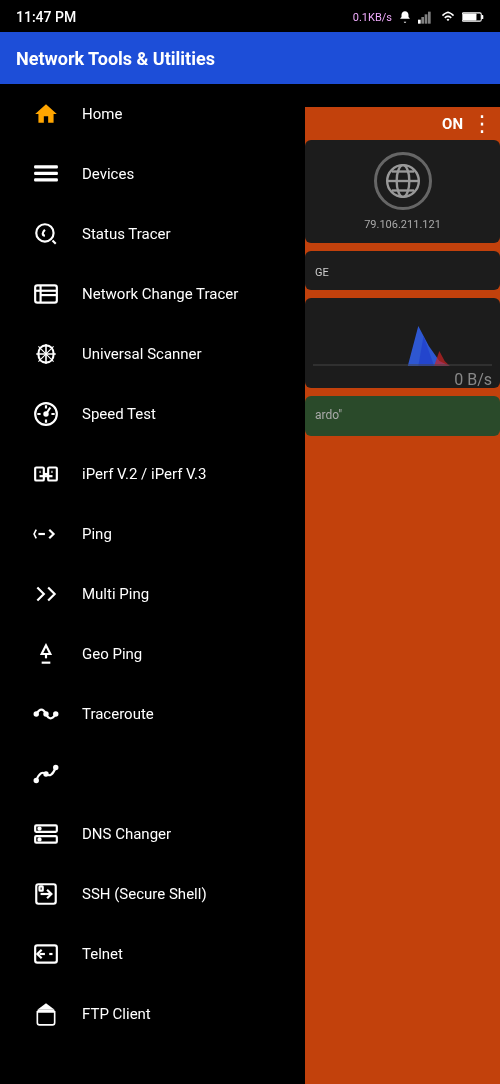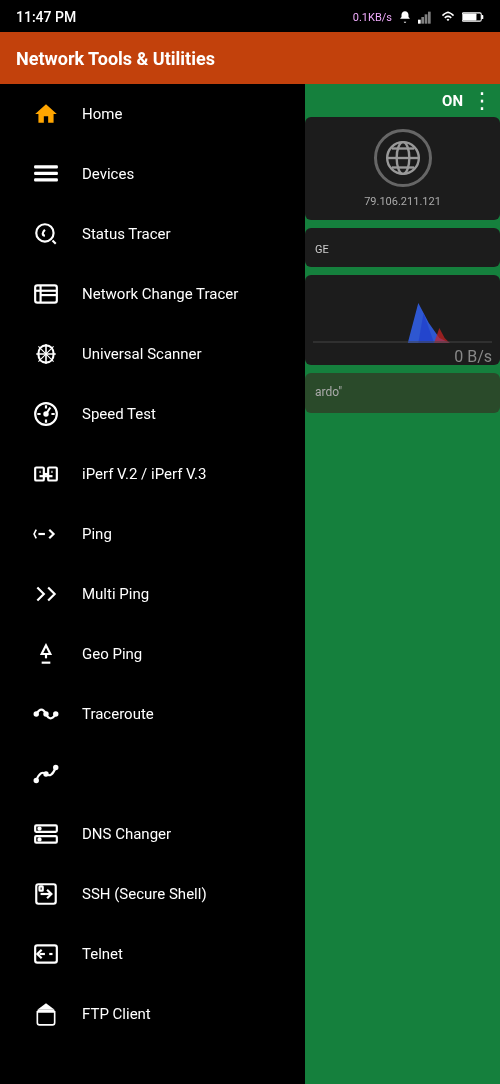--- a/index.html
+++ b/index.html
@@ -33,21 +33,21 @@
       gap: 6px;
       font-size: 12px;
       color: #f0abfc;
     }
 
     
     .header {
       display: flex;
       align-items: center;
       padding: 2px 16px;
-      background: #c2410c;
+      background: #1d4ed8;
       height: 52px;
     }
     .header-title {
       font-size: 18px;
       font-weight: bold;
       color: #fff;
     }
 
     
     .main-layout {
@@ -87,23 +87,24 @@
       height: 26px;
     }
     .nav-label {
       font-size: 15px;
       color: #fff;
     }
 
     
     .right-panel {
       flex: 1;
-      background: #15803d;
+      background: #c2410c;
       position: relative;
       overflow: hidden;
+      margin-top: 23px;
     }
 
     
     .card {
       background: #1c1c1c;
       border-radius: 6px;
       margin-bottom: 8px;
       padding: 10px;
     }
   </style>

